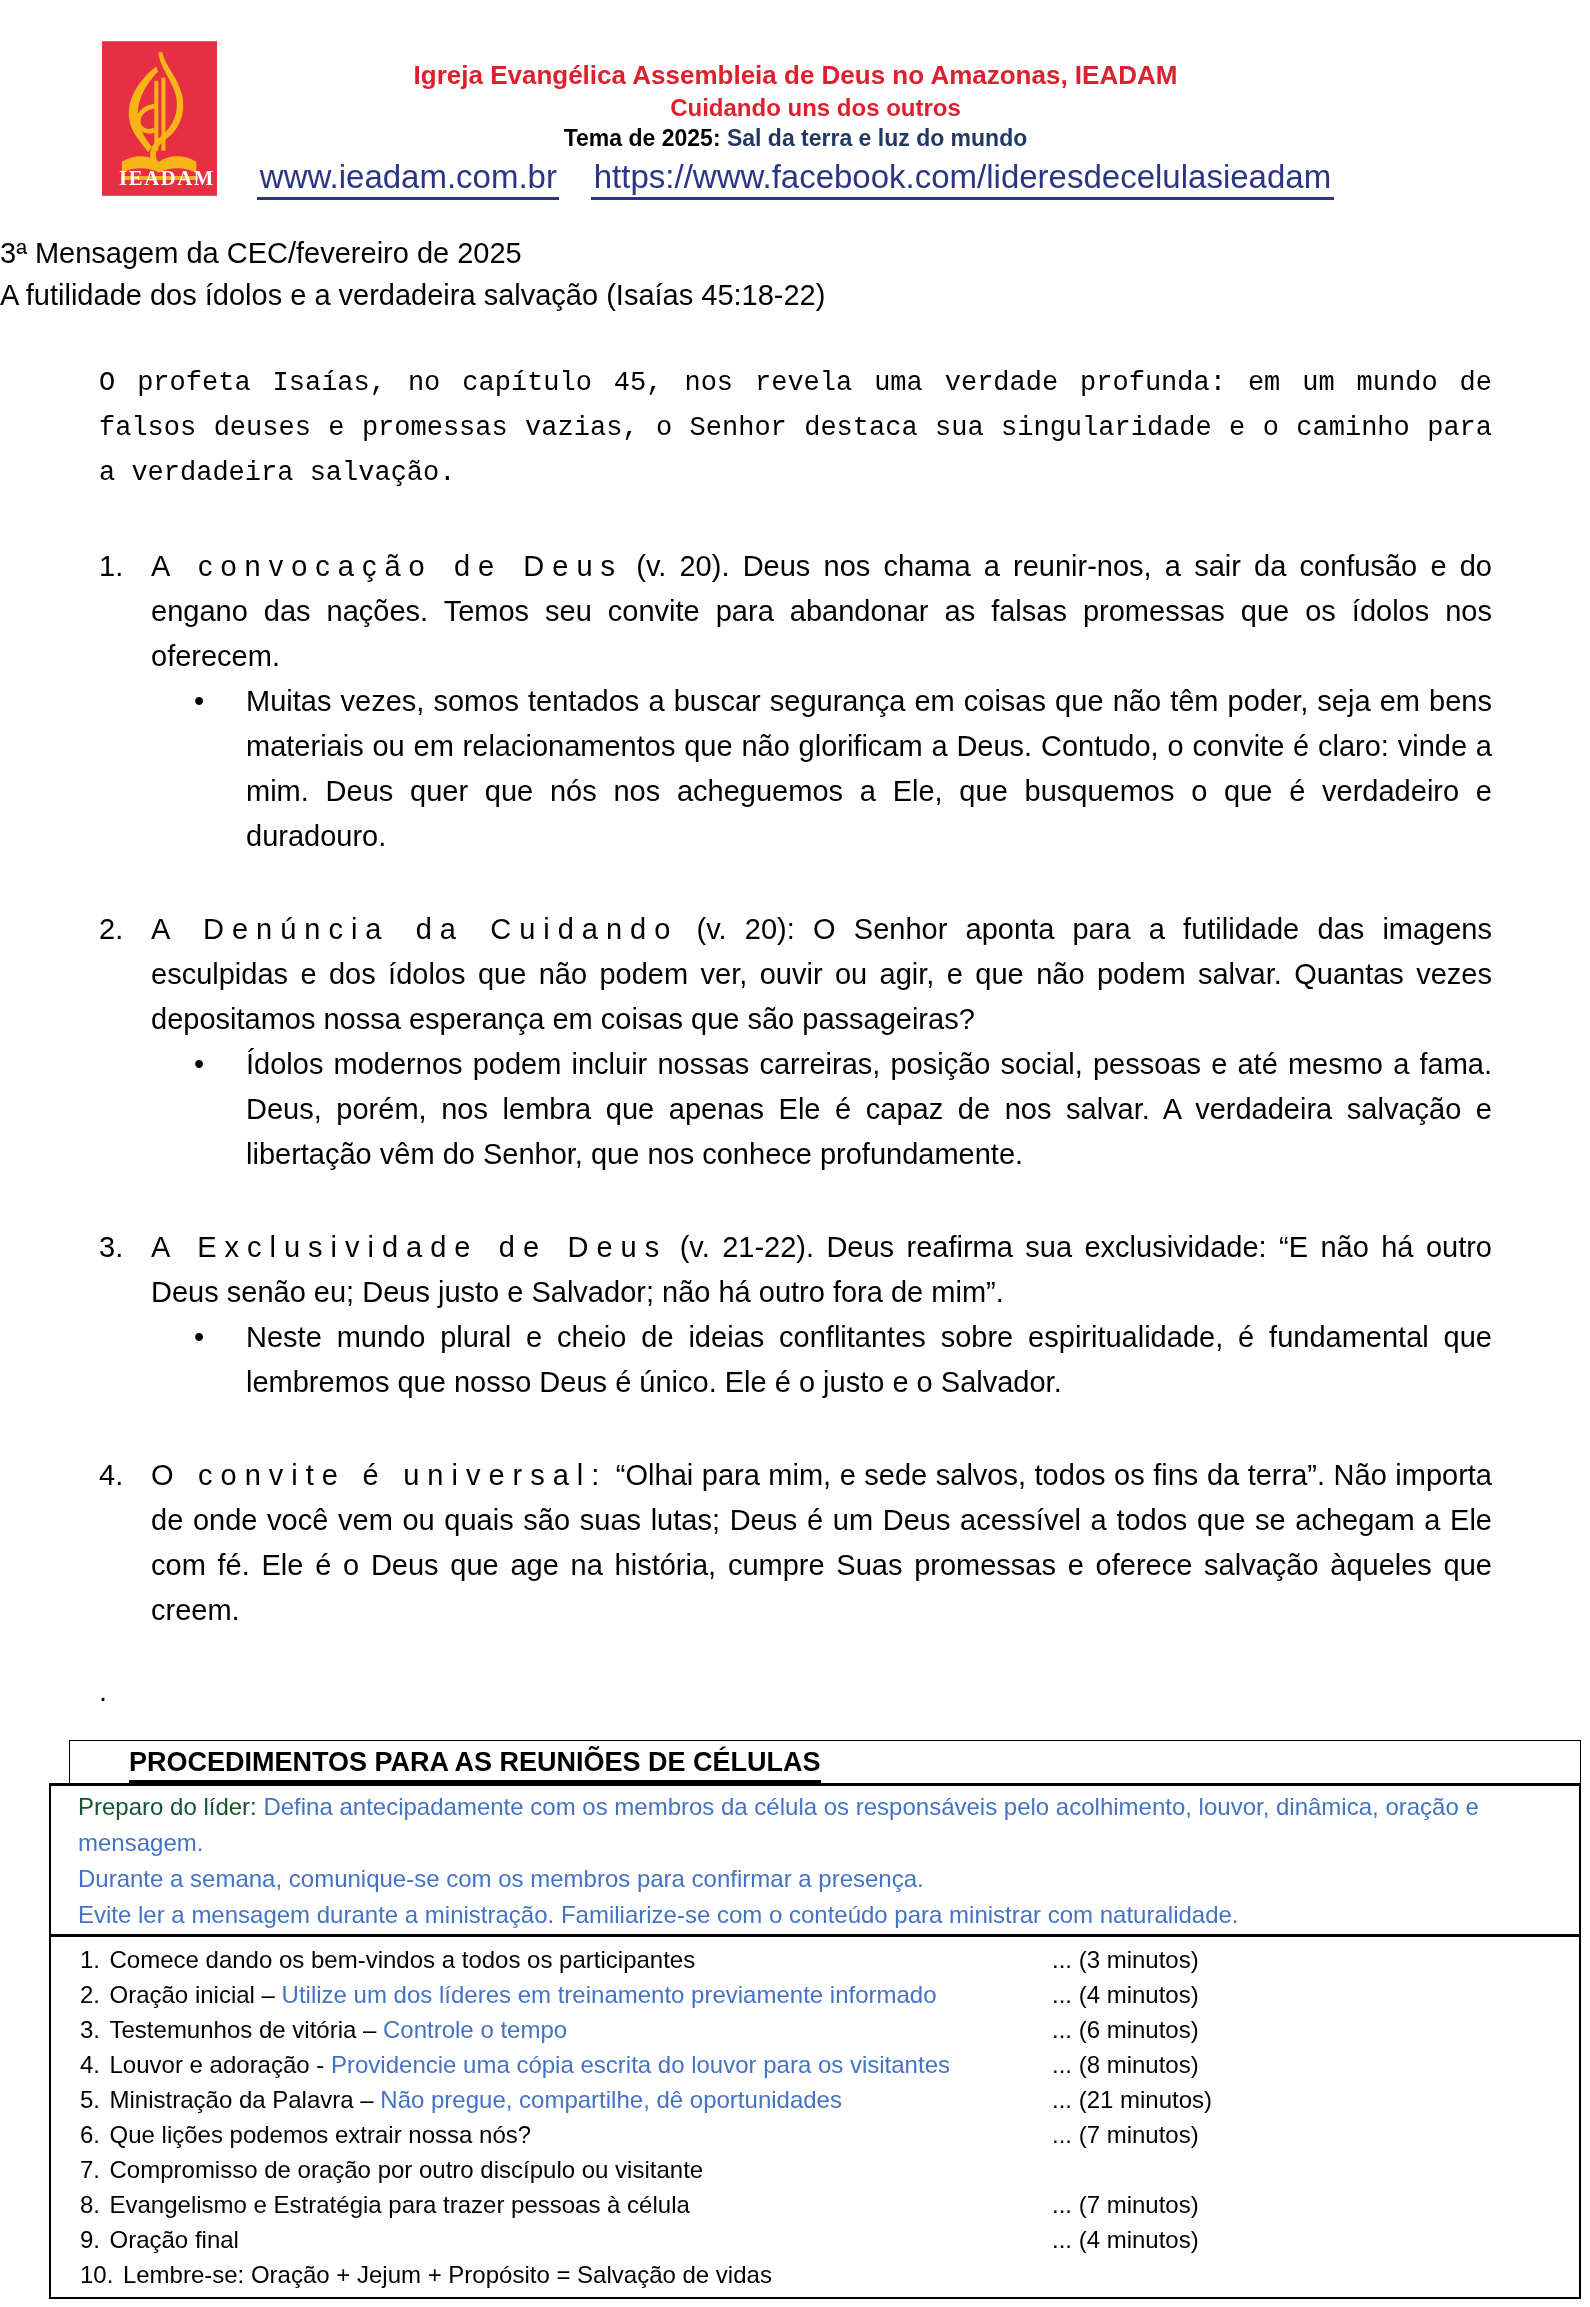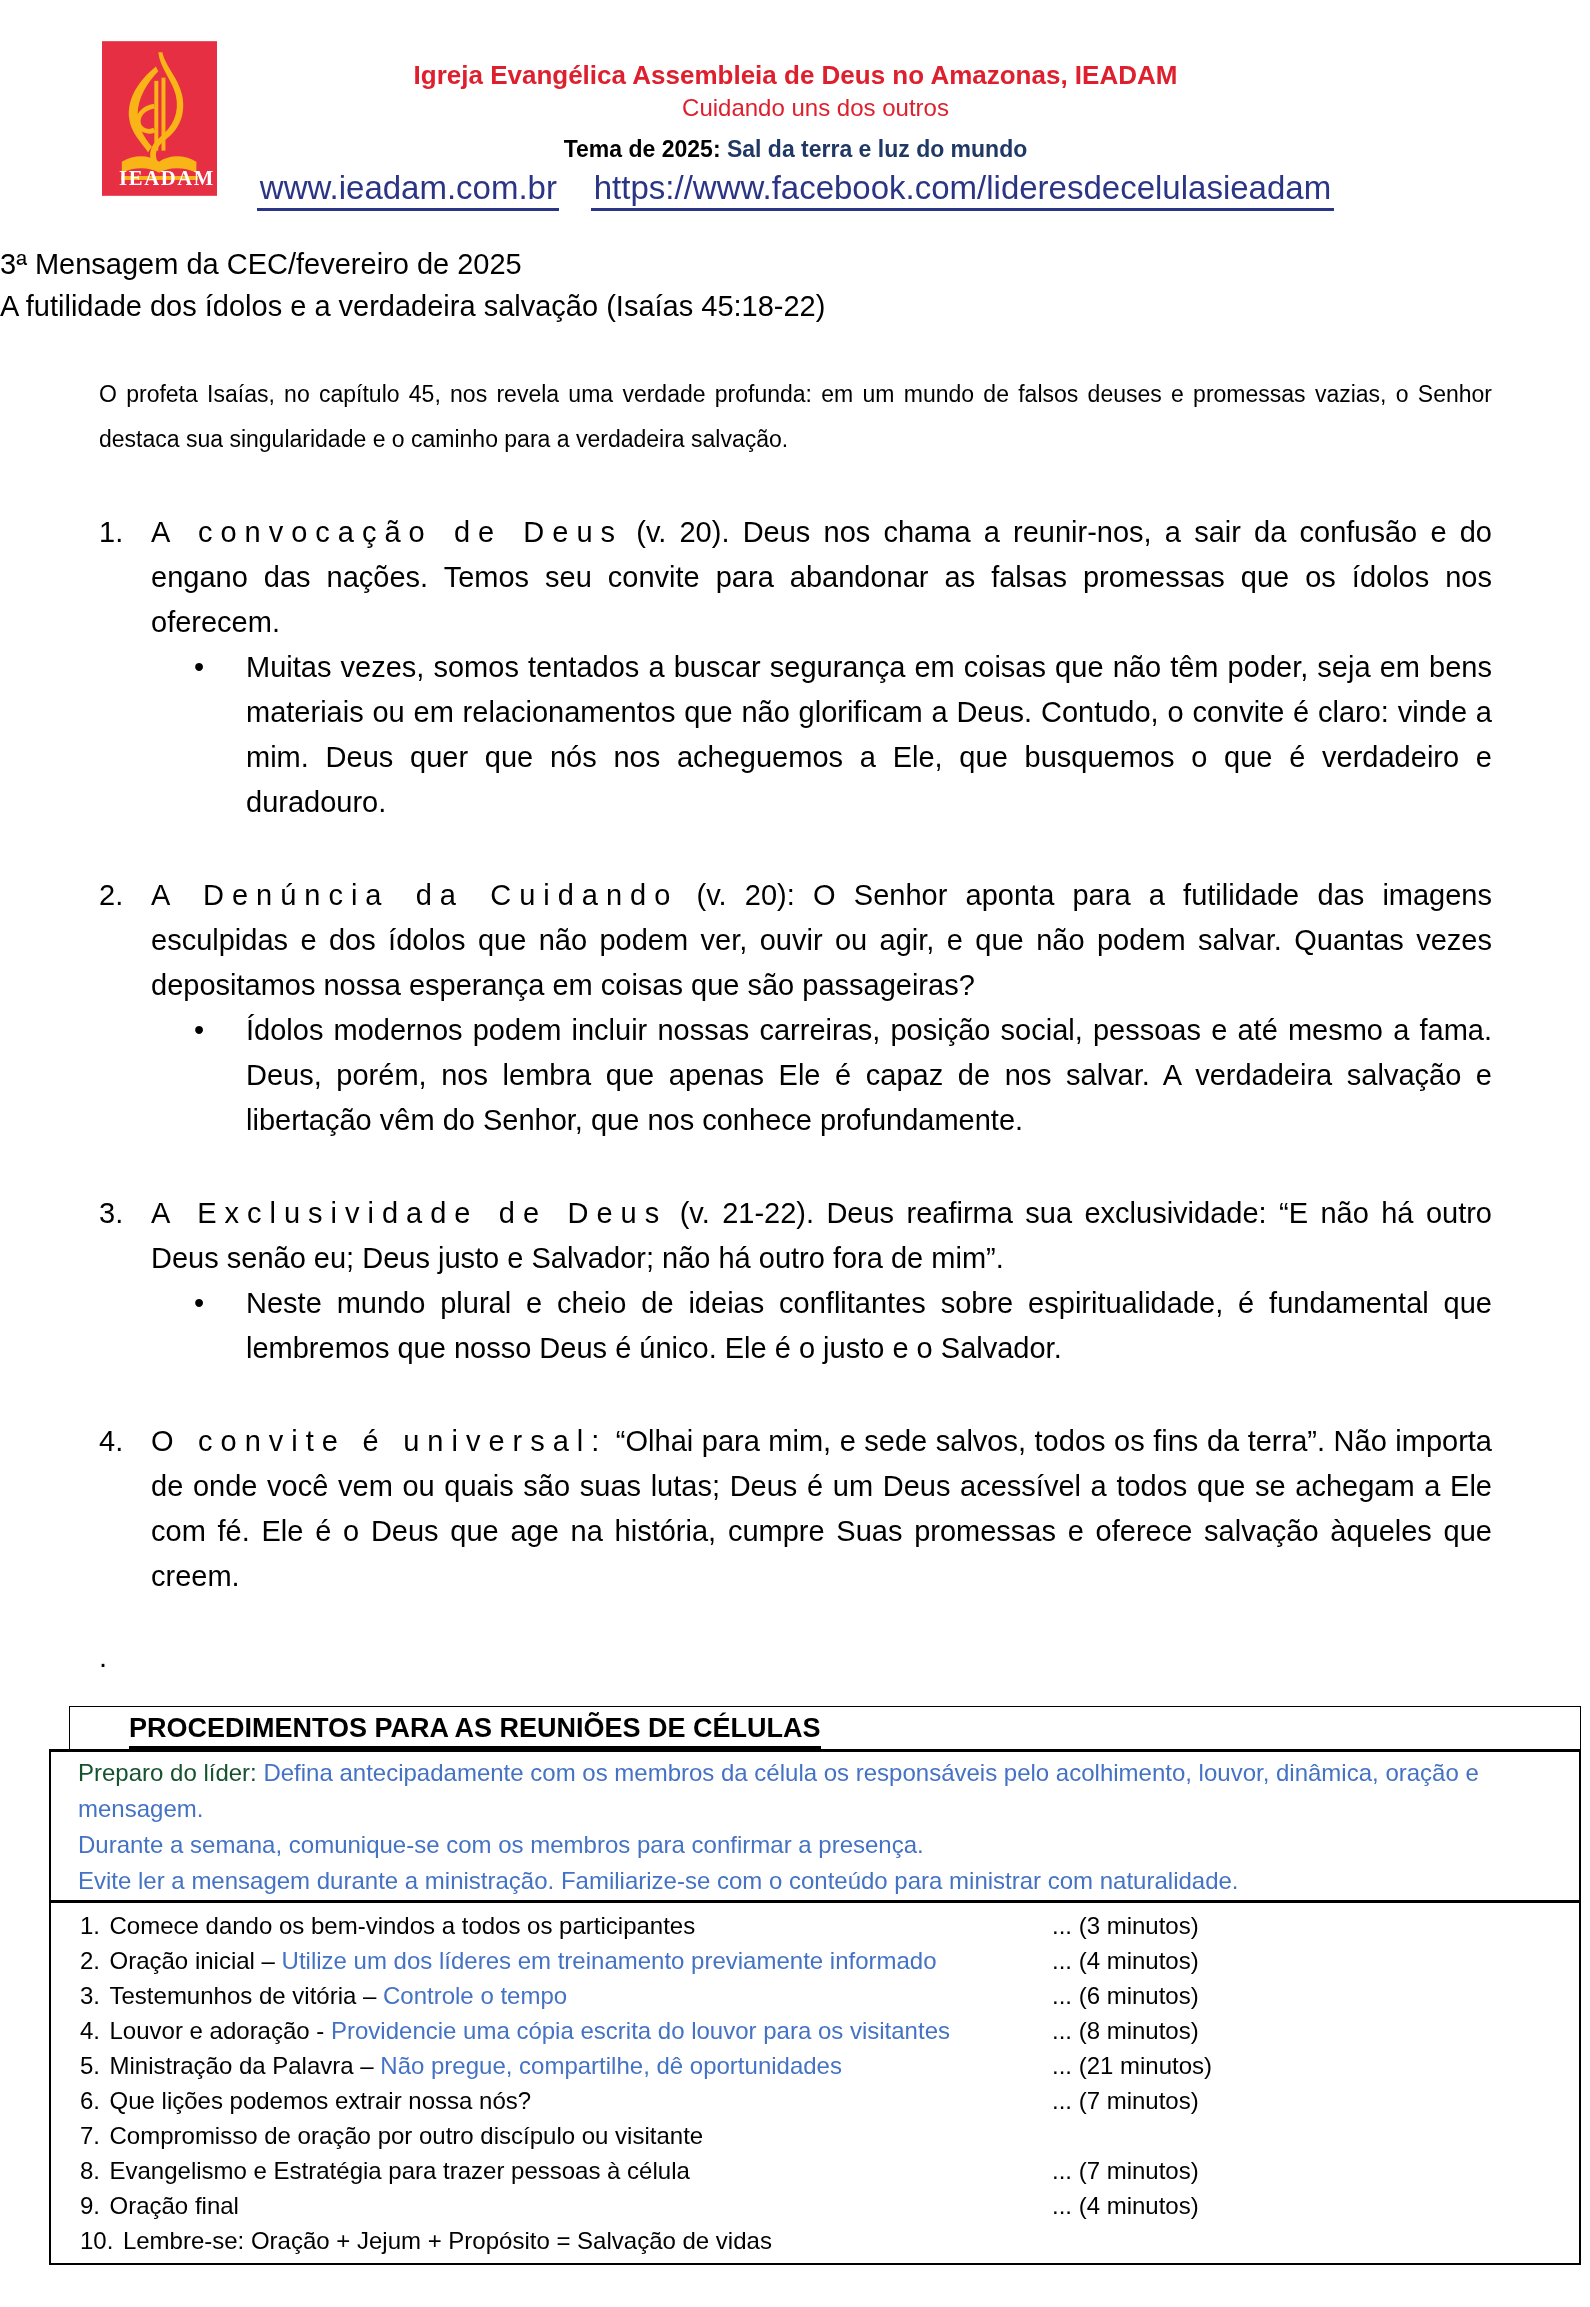--- a/index.html
+++ b/index.html
@@ -7,35 +7,35 @@
         font-family:"Liberation Sans",sans-serif;color:#000;overflow:hidden;}
 
   
   .logo{position:absolute;left:102px;top:41px;width:130px;height:155px;}
   .logo svg{display:block;}
   .logo-text{position:absolute;left:0;bottom:6.4px;width:100%;text-align:center;
              font-family:"Liberation Serif",serif;font-weight:bold;font-size:20.7px;
              color:#fff;letter-spacing:1.6px;}
   .header-text{padding-top:62px;text-align:center;line-height:1;}
   .h-red1{font-size:26px;font-weight:bold;color:#DE202E;margin-bottom:8px;}
-  .h-red2{font-size:24px;font-weight:normal;color:#DE202E;margin-bottom:18px;padding-left:40px;}
+  .h-red2{font-size:24px;font-weight:bold;color:#DE202E;margin-bottom:7px;padding-left:40px;}
   .h-tema{font-size:23px;font-weight:bold;margin-bottom:9.5px;}
   .h-tema .tema-label{color:#000000;}
   .h-tema .tema-value{color:#1F3864;}
   .h-links{font-size:33px;color:#2B3585;margin-bottom:14.3px;}
   .h-links .lnk{display:inline-block;border-bottom:3.2px solid #2B3585;
                 padding:0 2.4px 4px 2.4px;margin:0 16px;}
   .h-wa{font-size:24px;font-weight:bold;color:#28A653;}
 
   
   .title{margin-top:32px;text-align:left;font-size:29px;line-height:42px;}
 
   
   .content{padding:0 99px;}
-  .intro{margin-top:45px;font-size:23px;line-height:45px;text-align:justify;}
+  .intro{margin-top:45px;font-size:27px;line-height:45px;text-align:justify;font-family:Liberation Mono, monospace;}
   .point-block{margin-top:48px;}
   .point{display:flex;}
   .point-num{width:52px;flex:none;font-size:29px;line-height:45px;}
   .point-body{flex:1;font-size:29px;line-height:45px;text-align:justify;}
   .point-heading{letter-spacing:8px;}
   .bullet{display:flex;margin-left:95px;}
   .bullet-marker{width:52px;flex:none;font-size:29px;line-height:45px;}
   .bullet-body{flex:1;font-size:29px;line-height:45px;text-align:justify;}
   .stray{margin-top:38px;font-size:29px;line-height:40px;}
 

